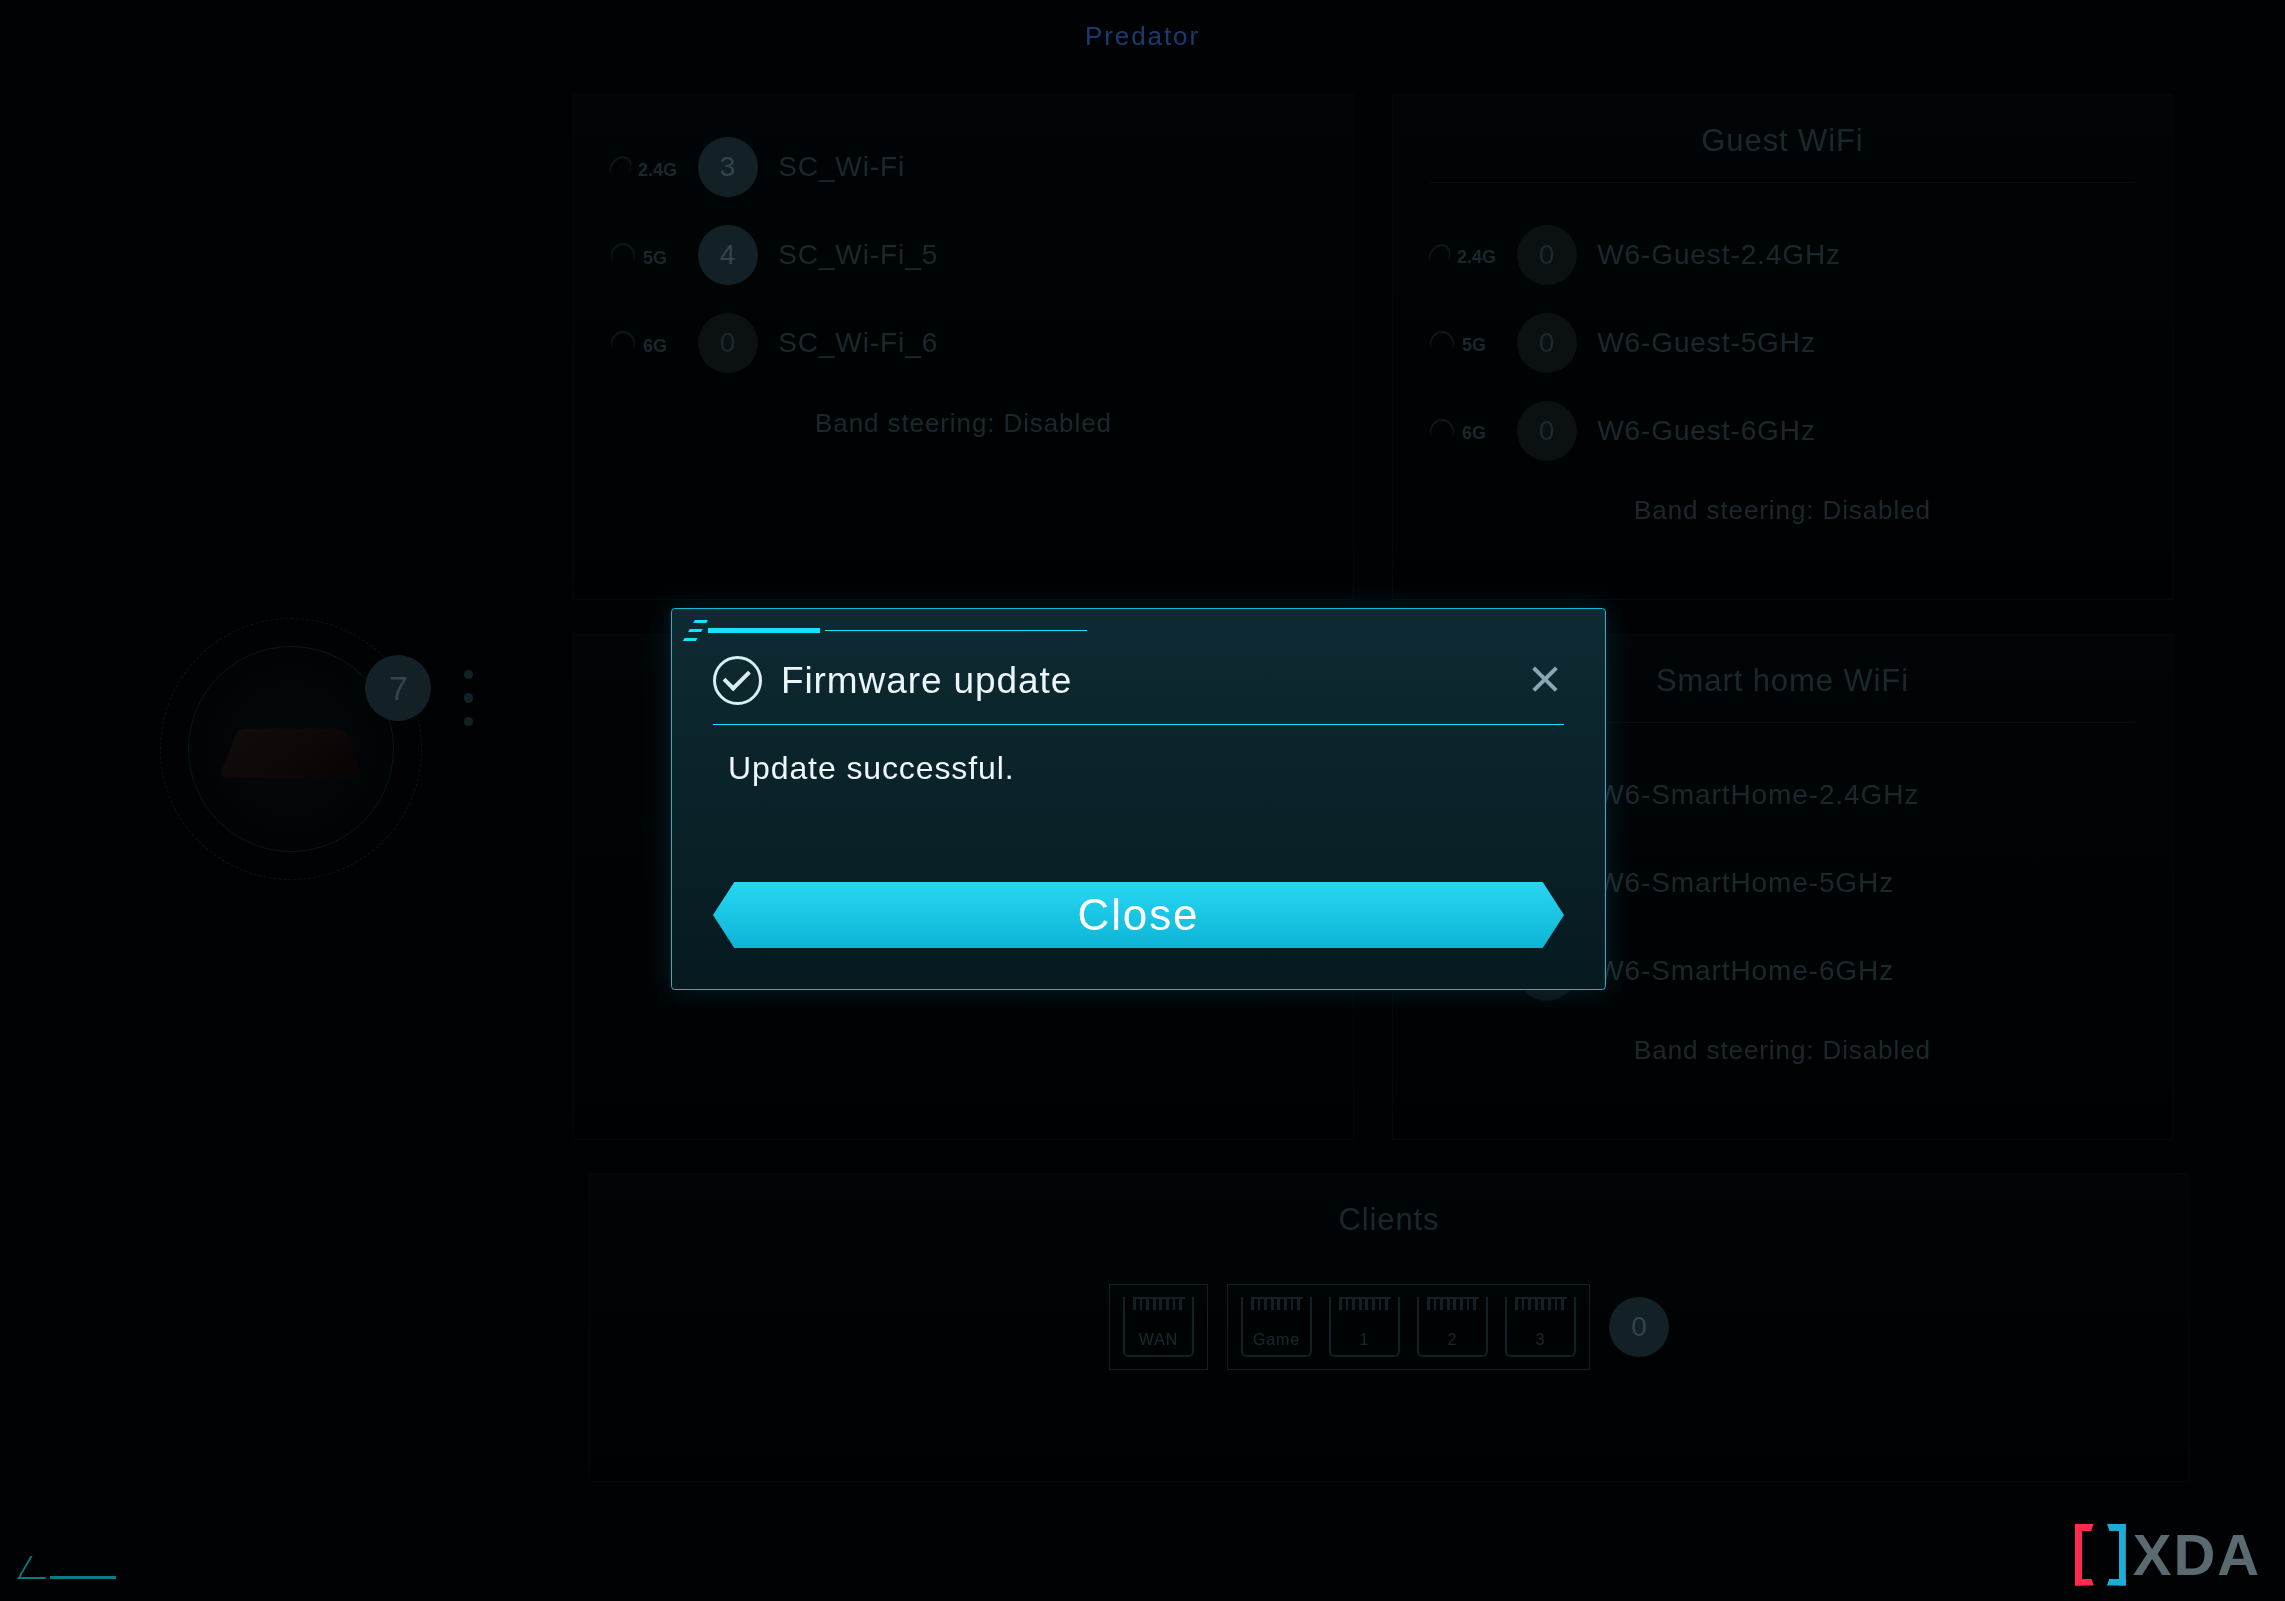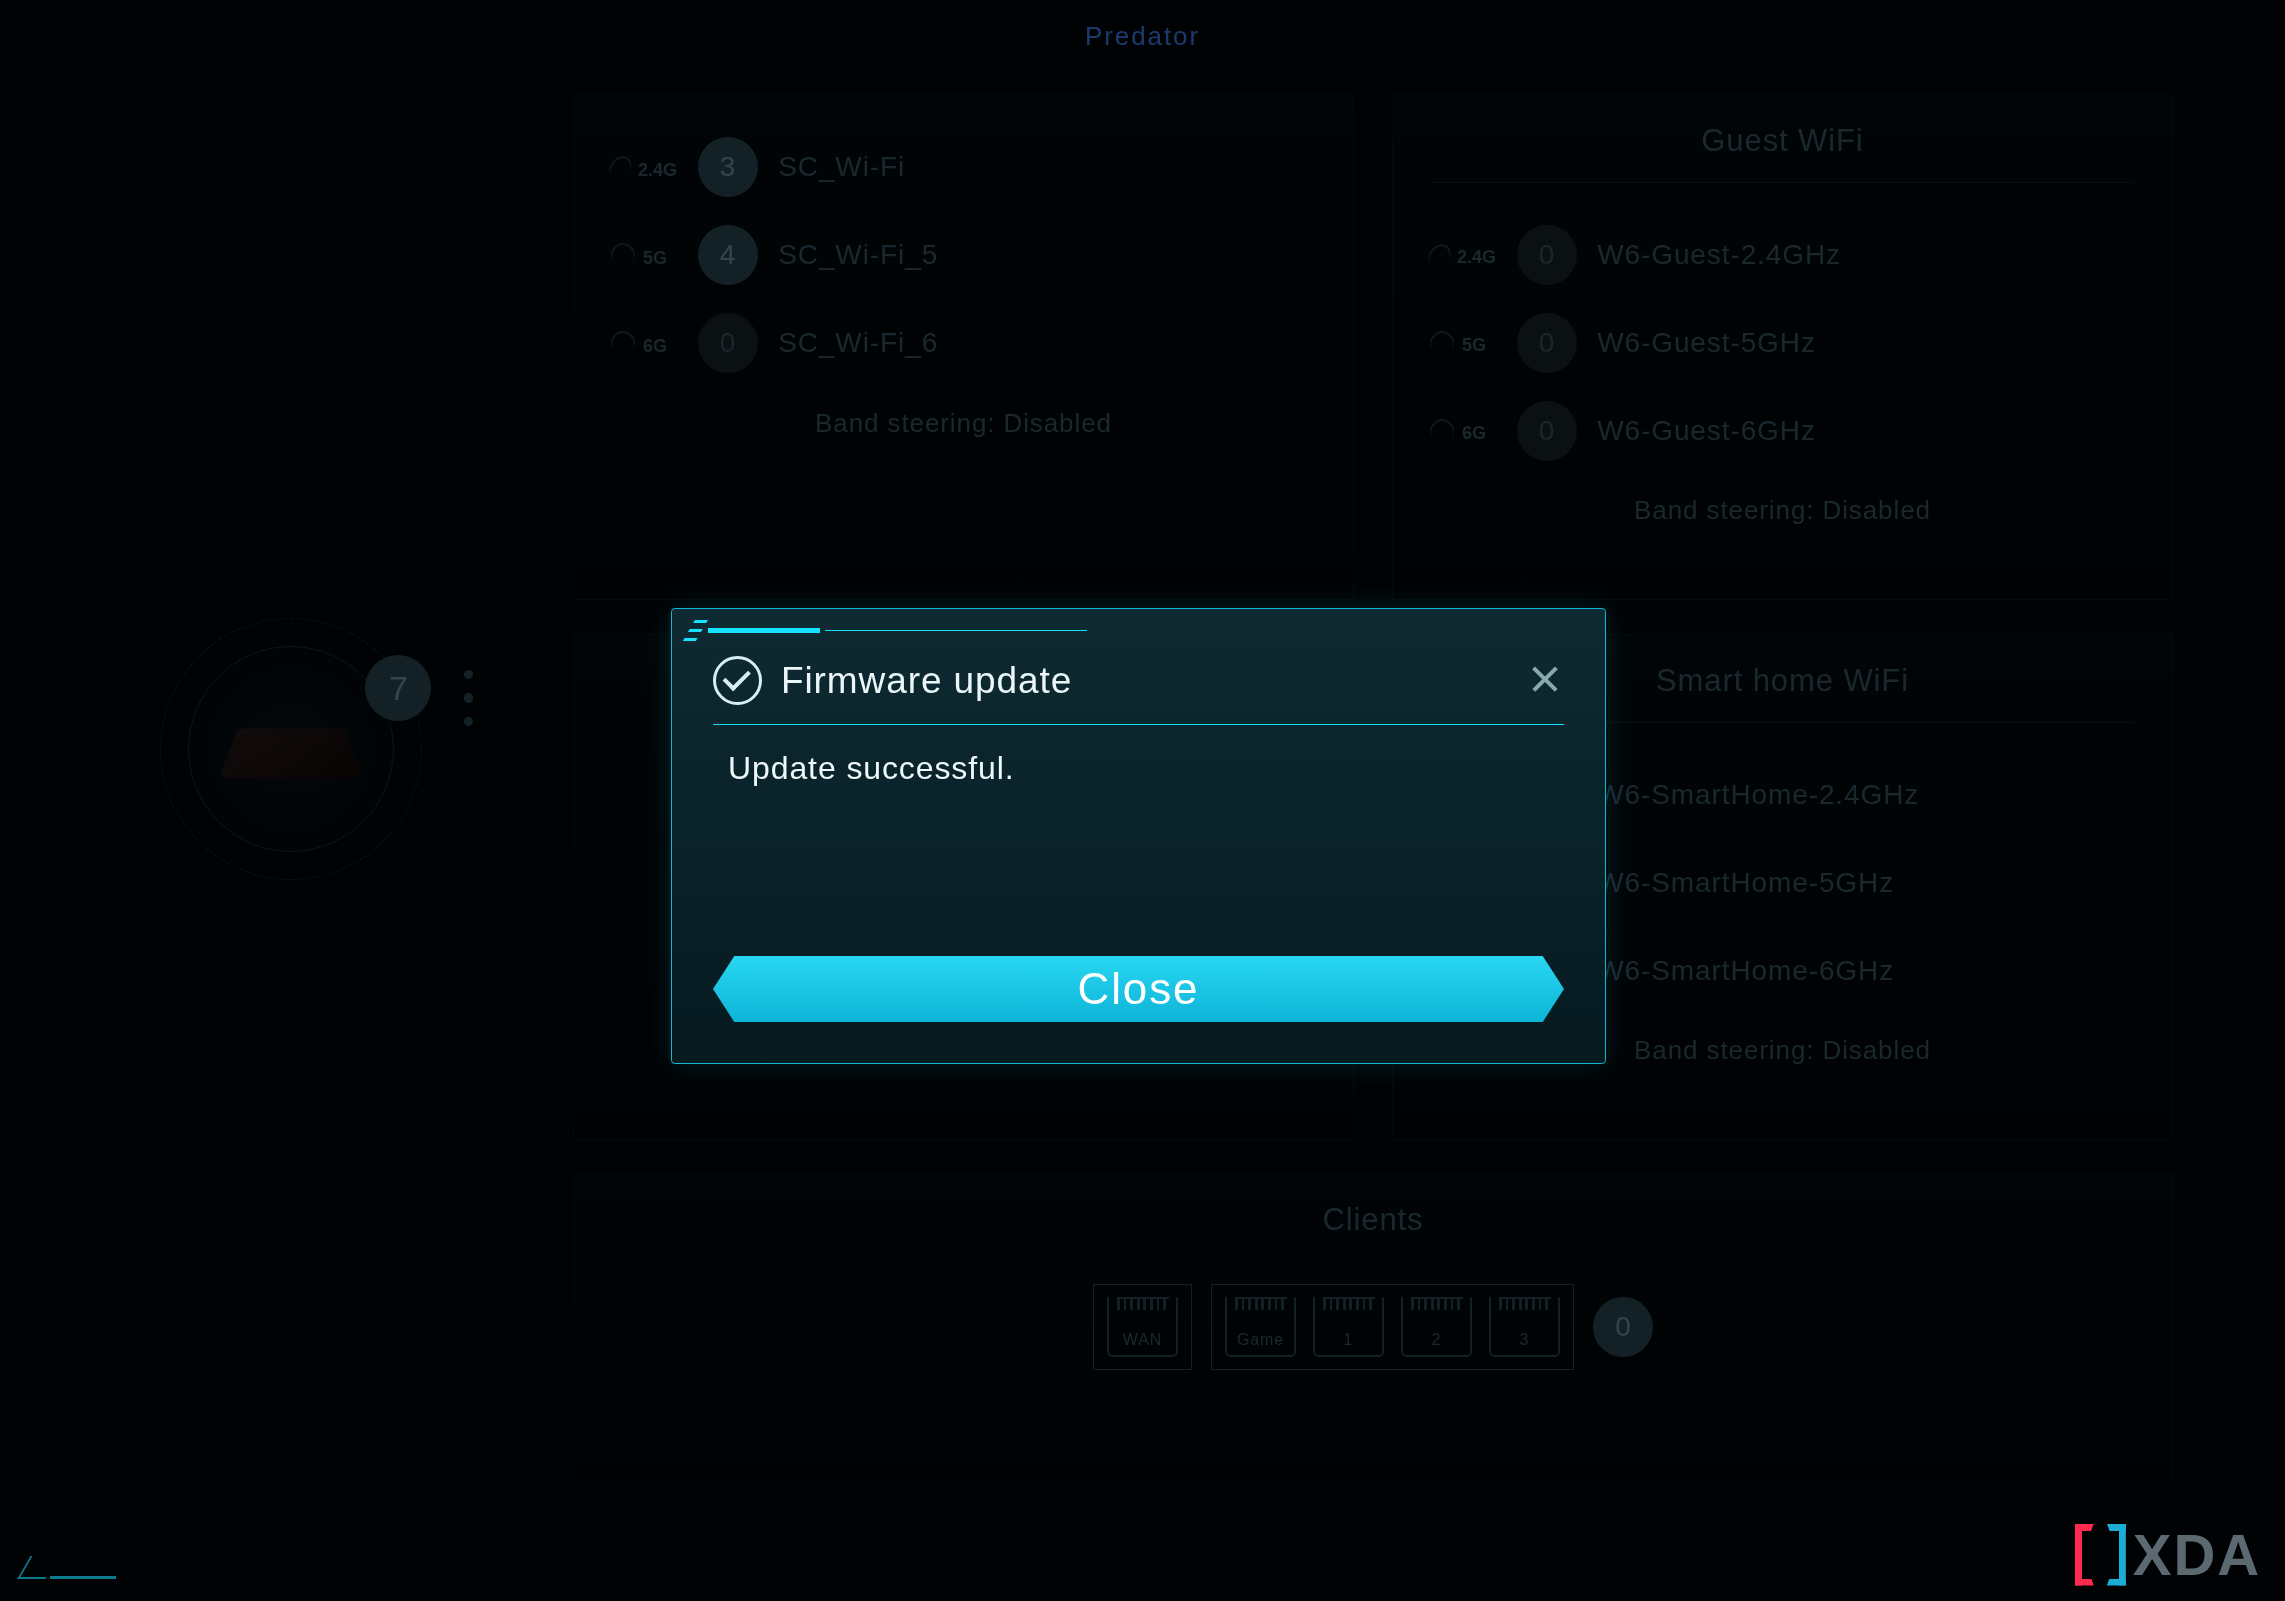--- a/index.html
+++ b/index.html
@@ -149,21 +149,21 @@
     font-size: 28px;
   }
   .count-circle.active  { background: #2a4a56; color: #6d99a6; }
   .count-circle.inactive{ background: #1a2428; color: #3a5a66; }
   .ssid { font-size: 28px; color: #3a5a66; letter-spacing:0.9px;}
 
   #host-panel  { left: 0;    top: 0;    width: 781px; height: 506px; }
   #guest-panel { left: 819px;top: 0;    width: 781px; height: 506px; }
   #hybrid-panel{ left: 0;    top: 540px;width: 781px; height: 506px; }
   #smart-panel { left: 819px;top: 540px;width: 781px; height: 506px; }
-  #clients-panel{left:0;     top: 1079px;width:1600px;height: 309px; }
+  #clients-panel{left:16px;     top: 1079px;width:1600px;height: 309px; }
 
   
   .ports {
     display:flex; gap:19px;
     align-items:center; justify-content:center;
     margin-top:23.4px;
   }
   .port-group{
     border:1.9px solid #2a4a56;
     height:86px;
@@ -192,21 +192,21 @@
 
   
   .dim{
     position:absolute;inset:0;background:rgba(0,0,0,0.55);
   }
 
   
   .modal{
     position:absolute;
     left:671px; top:608px;
-    width:935px; height:456px;
+    width:935px; height:382px;
     background:linear-gradient(180deg,#0e2a32 0%, #061a20 100%);
     border:1.9px solid #0fb8d4;
     border-radius:3.7px;
     box-shadow:0 0 28px rgba(0,200,255,0.15);
   }
   .modal-notch{
     position:absolute;top:11.2px;left:17px;
     display:flex;align-items:center;gap:5.6px;
   }
   .modal-notch .bars{

